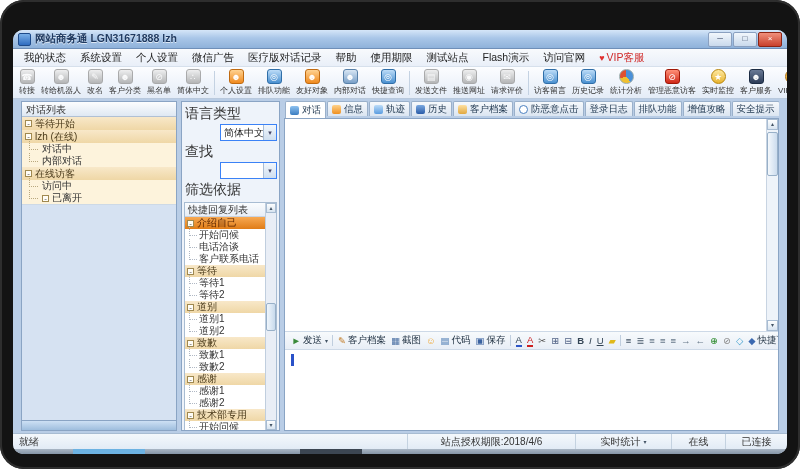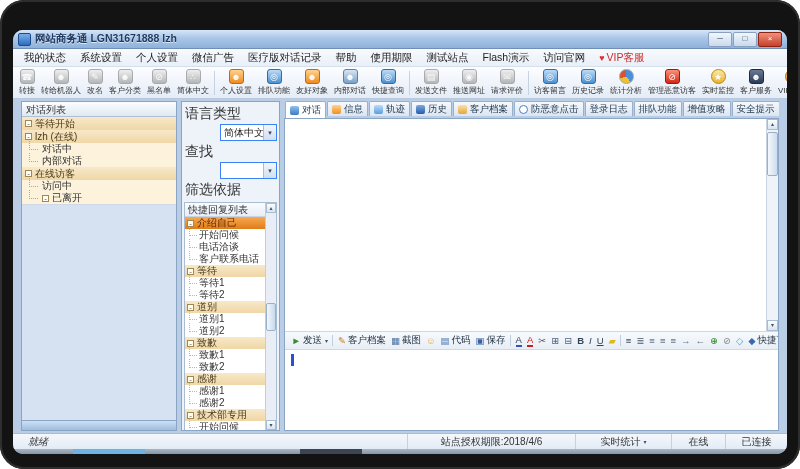--- a/index.html
+++ b/index.html
@@ -113,21 +113,21 @@
   .ct-glyph.b{font-weight:bold;} .ct-glyph.i{font-style:italic;} .ct-glyph.u{text-decoration:underline;}
   .ct-label{font-size:9.5px;color:#234;white-space:nowrap;}
   .ct-caret{font-size:6px;color:#456;margin-left:1px;}
   .ct-sep{width:1px;height:11px;background:#c0cede;margin:0 2px;flex:0 0 1px;}
   .chat-input{height:80px;flex:0 0 80px;background:#fff;position:relative;}
   .caret{position:absolute;left:6px;top:4px;width:3px;height:12px;background:#2a52c8;animation:blink 1.1s steps(2) infinite;}
   @keyframes blink{50%{opacity:0;}}
   
   .statusbar{height:15px;flex:0 0 15px;background:linear-gradient(#f4f8fc,#e2ebf5);
     border-top:1px solid #a8bcd2;display:flex;align-items:center;font-size:10px;color:#333;}
-  .sb-ready{flex:1;padding-left:15px;font-style:italic;}
+  .sb-ready{flex:1;padding-left:6px;}
   .sb-cell{border-left:1px solid #c4d2e0;height:100%;display:flex;align-items:center;
     justify-content:center;gap:3px;box-sizing:border-box;white-space:nowrap;}
   .sb-license{width:168px;} .sb-realtime{width:96px;} .sb-online{width:54px;} .sb-connected{width:62px;}
   .sb-arrow{font-size:6px;color:#456;}
   .screen-bottom{height:5px;flex:0 0 5px;background:linear-gradient(#aab6c4,#8494a6);position:relative;}
   .btm-b1{position:absolute;left:60px;width:72px;top:0;bottom:0;background:#6cb2e2;}
   .btm-b2{position:absolute;left:287px;width:62px;top:0;bottom:0;background:#3c4652;}
 </style>
 </head>
 <body>

